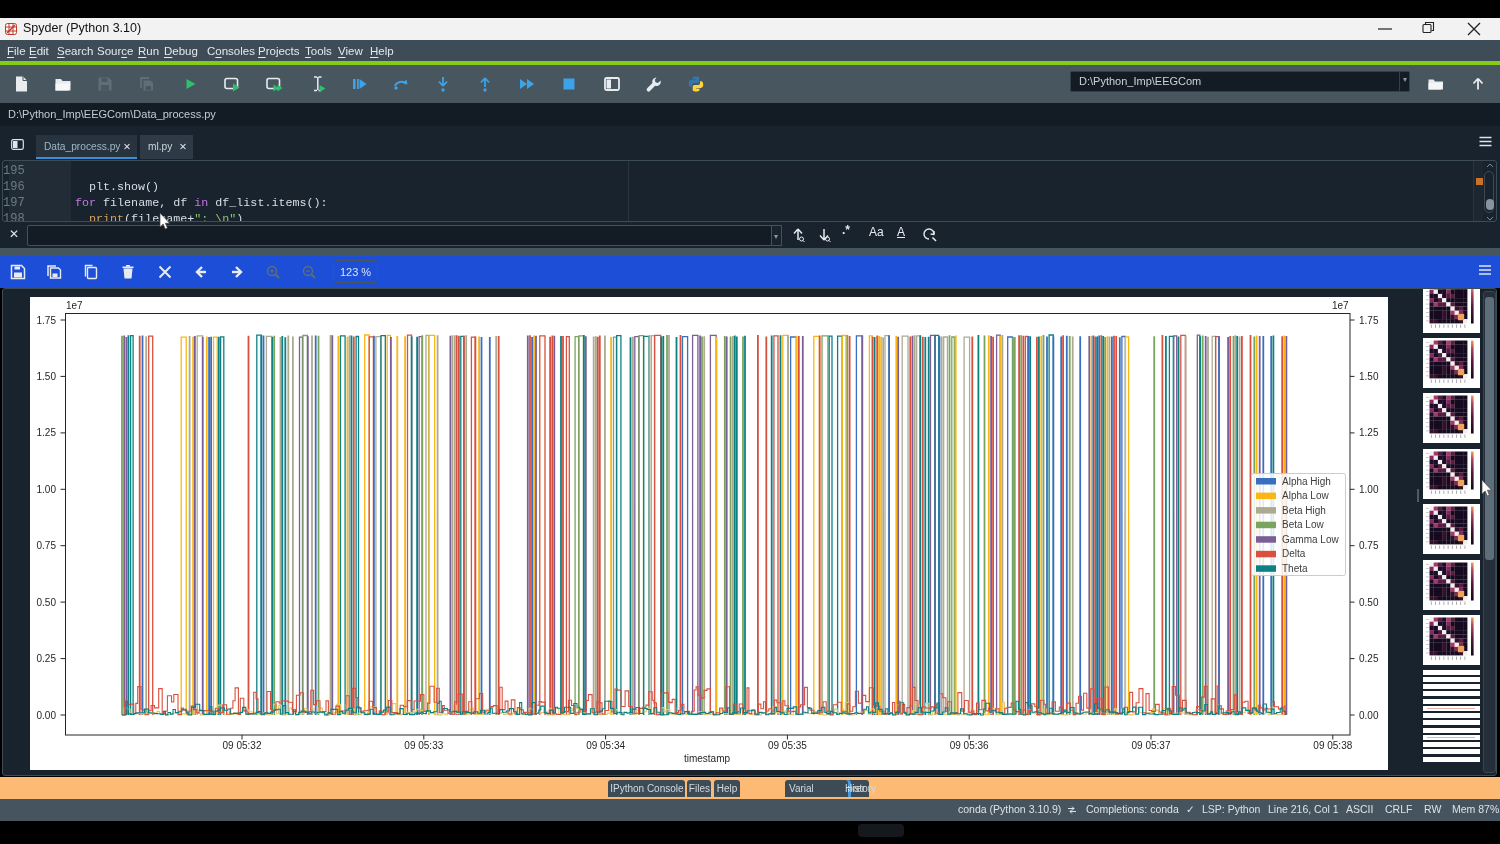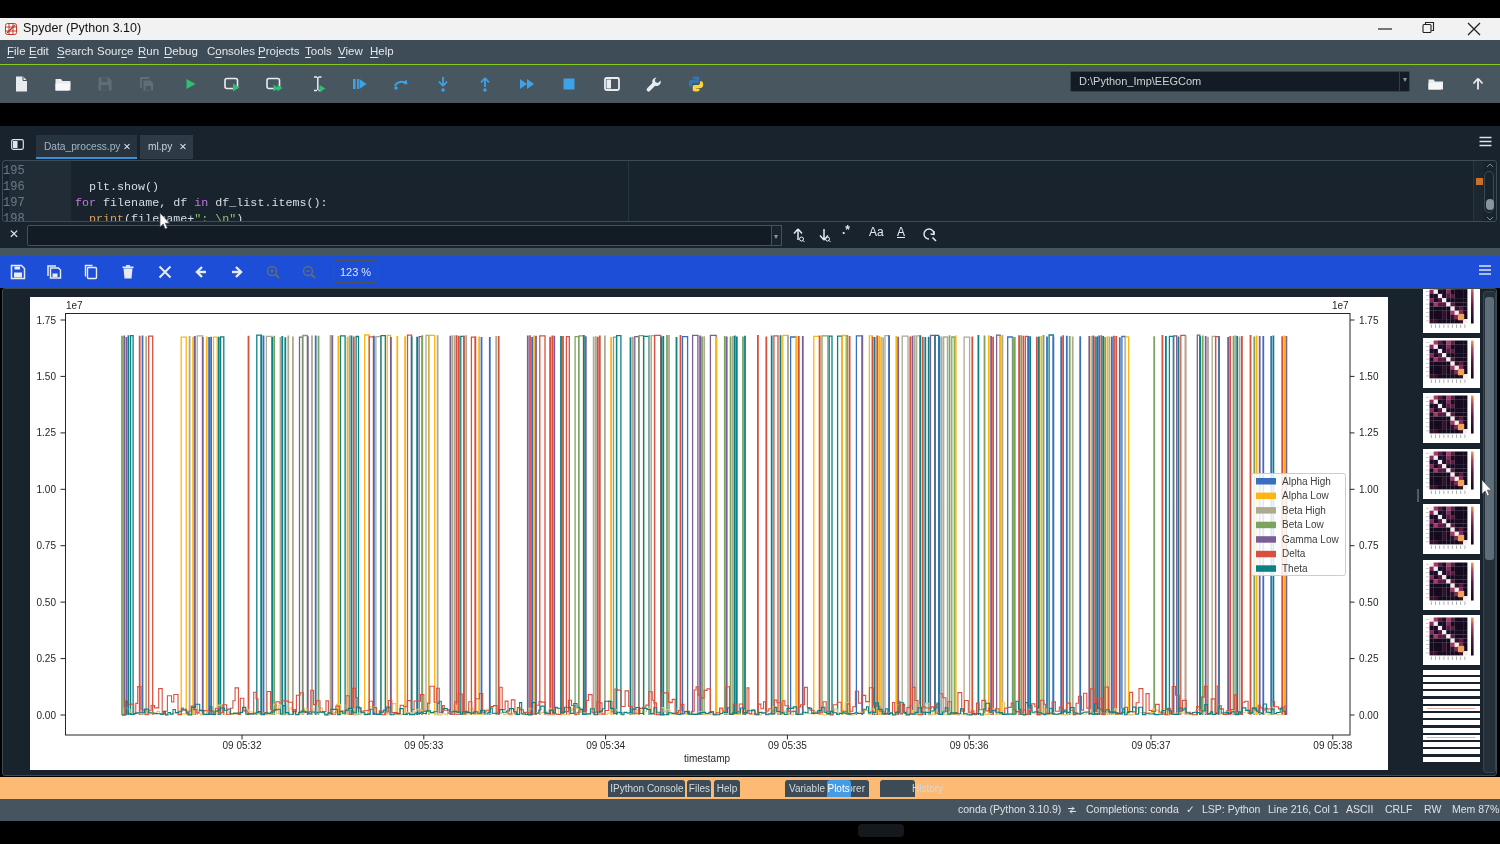--- a/index.html
+++ b/index.html
@@ -4,21 +4,21 @@
 <style>
 *{margin:0;padding:0;box-sizing:border-box}
 html,body{width:1500px;height:844px;overflow:hidden;background:#000;
  font-family:"Liberation Sans",sans-serif;}
 .abs{position:absolute}
 #app{position:relative;width:1340px;height:844px;background:#000}
 
 #titlebar{position:absolute;left:0;top:18px;width:1500px;height:22px;background:#f2f2f2;color:#111;font-size:12.5px}
 #titlebar .tt{position:absolute;left:23px;top:3px}
 
-#menubar{position:absolute;left:0;top:40px;width:1500px;height:25px;background:#3d4c57;color:#e4e9ec;font-size:11.5px;border-bottom:1px solid #84cc16}
+#menubar{position:absolute;left:0;top:40px;width:1500px;height:25px;background:#3d4c57;color:#e4e9ec;font-size:11.5px;border-bottom:4px solid #84cc16}
 #menubar span{position:absolute;top:5px;white-space:nowrap}
 #menubar u{text-decoration-thickness:1px;text-underline-offset:2px}
 
 #toolbar{position:absolute;left:0;top:65px;width:1500px;height:38px;background:#48575f}
 .ticon{position:absolute;top:10px;width:18px;height:18px}
 
 #pathbar{position:absolute;left:0;top:103px;width:1500px;height:23px;background:#131c25;color:#c3cbd1;font-size:11px}
 #pathbar div{position:absolute;left:8px;top:5px}
 
 #upper{position:absolute;left:0;top:126px;width:1500px;height:122px;background:#19232d}
@@ -174,20 +174,23 @@
       <span class="abs" style="right:0;top:0;width:10px;height:19px;border-left:1px solid #333f49"></span>
     </div>
     <svg class="ticon" style="left:1427px" viewBox="0 0 18 18">
         <path d="M1.5 4.5h5l1.5 2h8v8h-14.5z" fill="#e8ecef"></path>
         <path d="M1.5 8h14.5l-2 6.5h-12.5z" fill="#f4f6f8"></path>
       </svg>
     <svg class="ticon" style="left:1469px" viewBox="0 0 18 18">
         <path d="M9 3.5v11M9 3.5l-4.5 5M9 3.5l4.5 5" stroke="#e8ecef" stroke-width="1.8" fill="none"></path>
       </svg>
   </div>
+  <div id="pathbar">
+      <div>D:\Python_Imp\EEGCom\Data_process.py</div>
+    </div>
   <div id="upper">
     <svg class="abs" style="left:1479px;top:10px" width="13" height="11" viewBox="0 0 13 11">
         <path d="M0.5 1.5h12M0.5 5.5h12M0.5 9.5h12" stroke="#dfe4e8" stroke-width="1.6"></path>
       </svg>
       <svg class="abs" style="left:11px;top:13px" width="13" height="11" viewBox="0 0 13 11">
         <rect x="0.7" y="0.7" width="11.6" height="9.6" rx="1.5" fill="none" stroke="#dfe4e8" stroke-width="1.2"></rect>
         <rect x="2" y="2" width="4.5" height="7" fill="#dfe4e8"></rect>
       </svg>
     <div class="tab" id="tab1">
         <span class="lbl">Data_process.py</span>
@@ -788,21 +791,21 @@
         </div>
         <div class="abs" style="left:-3px;top:200px;width:2px;height:13px;background:#4c5c66"></div>
     </div>
   </div>
   <div id="btabs">
       <div class="btab" style="left:608.4px;width:77px;">IPython Console</div>
       <div class="btab" style="left:687.4px;width:24px;">Files</div>
       <div class="btab" style="left:714px;width:26px;">Help</div>
       <div class="btab" style="left:785px;width:84px;text-align:center;">Variable Explorer</div>
       <div class="btab" style="left:826.6px;width:24px;background:#459be4;color:#fff;">Plots</div>
-      <div class="btab" style="left:880px;width:35px;padding-left:32px;">History</div>
+      <div class="btab" style="left:813px;width:35px;padding-left:32px;">History</div>
     </div>
   <div id="status">
       <span style="left:958px">conda (Python 3.10.9)</span>
       <svg class="abs" style="left:1066px;top:5px" width="12" height="12" viewBox="0 0 12 12">
         <path d="M2 4.5h6M8 4.5L6 2.5M8 4.5L6 6.5" stroke="#dde2e6" fill="none"></path>
         <path d="M10 7.5H4M4 7.5l2-2M4 7.5l2 2" stroke="#dde2e6" fill="none"></path>
       </svg>
       <span style="left:1086px">Completions: conda</span>
       <span style="left:1186px">✓</span>
       <span style="left:1202px">LSP: Python</span>

